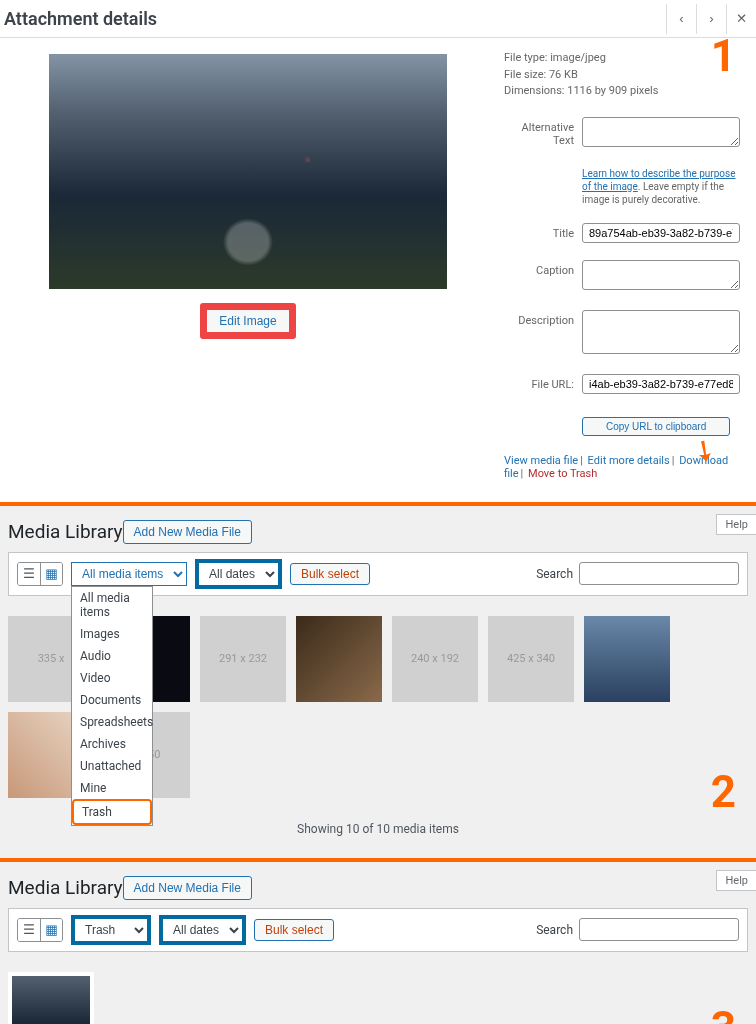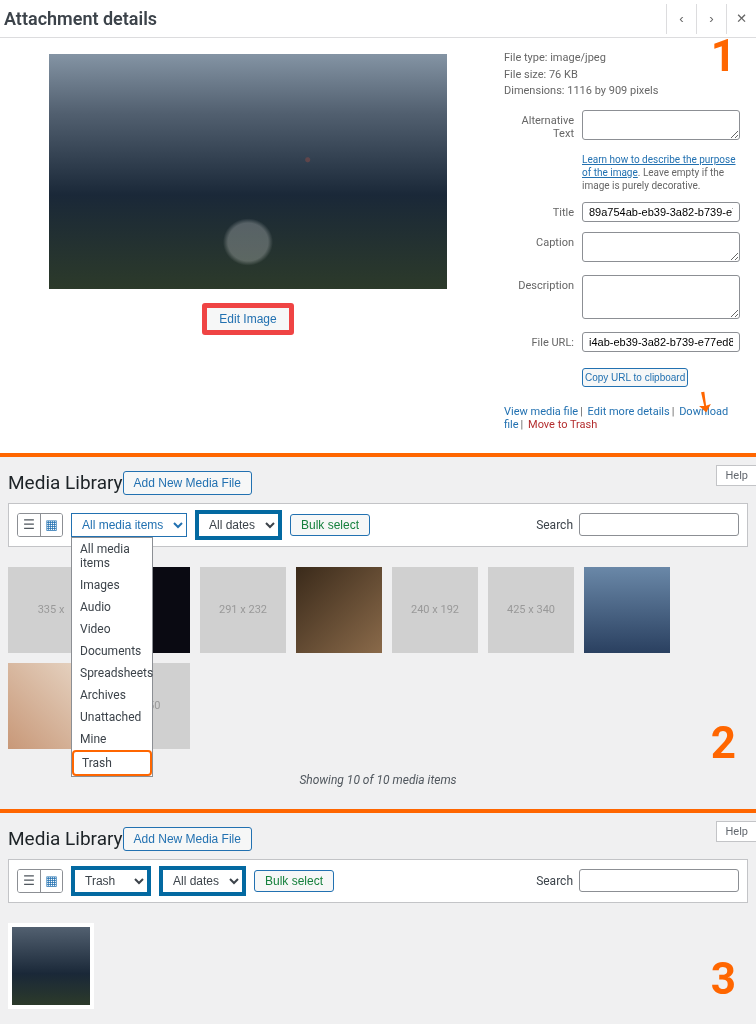--- a/index.html
+++ b/index.html
@@ -8,32 +8,32 @@
     
     .panel1 { background: #fff; border-bottom: 4px solid #ff6600; position: relative; }
     .modal-header { display: flex; justify-content: space-between; align-items: center; border-bottom: 1px solid #dcdcde; padding: 0; }
     .modal-title { font-size: 18px; font-weight: 600; padding: 8px 4px; }
     .modal-nav { display: flex; }
     .nav-btn { width: 30px; height: 30px; border: none; border-left: 1px solid #dcdcde; background: #fff; cursor: pointer; color: #666; display: flex; align-items: center; justify-content: center; }
     .modal-body { display: flex; }
     .image-pane { flex: 1; padding: 16px; display: flex; flex-direction: column; align-items: center; }
     .preview-img { width: 398px; height: 235px; background: linear-gradient(180deg, #8494a4 0%, #526070 25%, #1a2838 60%, #2c3a2a 100%); position: relative; }
     .preview-img::after { content: ""; position: absolute; inset: 0; background: radial-gradient(circle at 65% 45%, rgba(200,80,60,0.3) 2px, transparent 3px), radial-gradient(ellipse at 50% 80%, rgba(255,255,255,0.25) 20px, transparent 25px); }
-    .edit-btn { margin-top: 14px; padding: 4px 12px; border: 5px solid #ef4444; background: #f6f7f7; color: #2271b1; font-size: 12px; cursor: pointer; border-radius: 3px; }
+    .edit-btn { margin-top: 14px; padding: 4px 12px; border: 7px solid #ef4444; background: #f6f7f7; color: #2271b1; font-size: 12px; cursor: pointer; border-radius: 3px; }
     .meta-pane { width: 260px; padding: 12px 16px 12px 8px; font-size: 11px; }
     .meta-line { color: #666; line-height: 1.5; }
-    .field-row { display: flex; margin-top: 10px; align-items: flex-start; }
+    .field-row { display: flex; margin-top: 17px; align-items: flex-start; }
     .field-label { width: 78px; text-align: right; padding-right: 8px; font-size: 11px; color: #666; padding-top: 4px; }
     .field-input { flex: 1; }
     .field-input input[type=text], .field-input textarea { width: 100%; border: 1px solid #8c8f94; border-radius: 3px; padding: 3px 6px; font-size: 11px; }
     .field-input textarea { height: 30px; resize: both; }
     .textarea-lg { height: 44px !important; }
     .help-link { color: #2271b1; font-size: 10px; text-decoration: underline; }
     .help-txt { font-size: 10px; color: #666; }
-    .copy-btn { padding: 3px 2px; border: 1px solid #2271b1; background: #f6f7f7; color: #2271b1; font-size: 10px; cursor: pointer; border-radius: 3px; margin-top: 6px; }
+    .copy-btn { padding: 3px 23px; border: 1px solid #2271b1; background: #f6f7f7; color: #2271b1; font-size: 10px; cursor: pointer; border-radius: 3px; margin-top: 6px; }
     .action-links { margin-top: 18px; font-size: 11px; padding-bottom: 10px; }
     .action-links a { color: #2271b1; text-decoration: none; }
     .action-links .sep { color: #666; margin: 0 2px; }
     .trash-link { color: #b32d2e !important; }
     .arrow-annot { position: absolute; right: 40px; bottom: 35px; font-size: 28px; color: #ff6600; transform: rotate(35deg); }
     .num-annot { position: absolute; font-size: 44px; font-weight: bold; color: #ff6600; }
     .num1 { top: 30px; right: 20px; }
     
     
     .panel2, .panel3 { background: #f0f0f1; border-bottom: 4px solid #ff6600; position: relative; padding-bottom: 16px; }
@@ -42,36 +42,36 @@
     .lib-title { font-size: 19px; font-weight: 400; color: #1d2327; }
     .add-btn { padding: 4px 10px; border: 1px solid #2271b1; background: #f6f7f7; color: #2271b1; font-size: 12px; cursor: pointer; border-radius: 3px; }
     .help-tab { position: absolute; right: 0; top: 8px; background: #fff; border: 1px solid #c3c4c7; border-right: none; padding: 3px 8px; font-size: 11px; color: #646970; }
     .toolbar { display: flex; align-items: center; padding: 6px 8px; gap: 8px; background: #fff; border: 1px solid #c3c4c7; margin: 0 8px; }
     .view-btns { display: flex; border: 1px solid #8c8f94; border-radius: 3px; overflow: hidden; }
     .view-btn { width: 22px; height: 22px; border: none; background: #fff; cursor: pointer; display: flex; align-items: center; justify-content: center; color: #50575e; }
     .view-btn.active { background: #fff; color: #2271b1; border-left: 1px solid #8c8f94;}
     .view-btn:first-child.active { border-left:none;}
     .sel { padding: 3px 6px; border: 1px solid #2271b1; font-size: 12px; min-width: 80px; background: #fff; color: #2271b1; }
     .sel-grey { border: 4px solid #0369a1; color: #3c434a; }
-    .bulk-btn { padding: 3px 10px; border: 1px solid #2271b1; background: #f6f7f7; color: #15803d; font-size: 12px; cursor: pointer; border-radius: 3px; }
+    .bulk-btn { padding: 3px 10px; border: 1px solid #2271b1; background: #f6f7f7; color: #c2410c; font-size: 12px; cursor: pointer; border-radius: 3px; }
     .search-wrap { margin-left: auto; display: flex; align-items: center; gap: 6px; }
     .search-lbl { font-size: 12px; }
     .search-inp { border: 1px solid #8c8f94; padding: 3px 6px; width: 160px; border-radius: 3px; }
     .dropdown-wrap { position: relative; }
     .dropdown-menu { position: absolute; top: 24px; left: 0; background: #fff; border: 1px solid #8c8f94; width: 82px; z-index: 10; font-size: 12px; }
     .dropdown-item { padding: 4px 8px; cursor: pointer; }
     .dropdown-item.highlighted { border: 2px solid #ff6600; border-radius: 4px; }
     .thumbs { display: flex; flex-wrap: wrap; gap: 10px; padding: 20px 8px 10px; }
     .thumb { width: 86px; height: 86px; background: #d0d0d0; display: flex; align-items: center; justify-content: center; font-size: 11px; color: #999; position: relative; }
     .thumb.img1 { background: #0a0a12; }
     .thumb.img2 { background: linear-gradient(135deg, #3a2a1a, #8a6a4a); }
     .thumb.img-city { background: linear-gradient(180deg, #6a88a8, #2a4060); }
     .thumb.img-desk { background: linear-gradient(45deg, #c89878, #e8d8c8); }
     .thumb.img-hood { background: linear-gradient(180deg, #526070, #1a2838 60%, #2c3a2a); }
-    .count-txt { text-align: center; font-size: 12px; color: #50575e; padding: 14px 0 6px; font-style: italic; }
+    .count-txt { text-align: center; font-size: 12px; color: #50575e; padding: 14px 0 6px; }
     .num2 { bottom: 40px; right: 20px; }
     .num3 { top: 140px; right: 20px; }
   </style>
 </head>
 <body>
 
 <div class="panel1">
   <div class="modal-header">
     <div class="modal-title">Attachment details</div>
     <div class="modal-nav">

